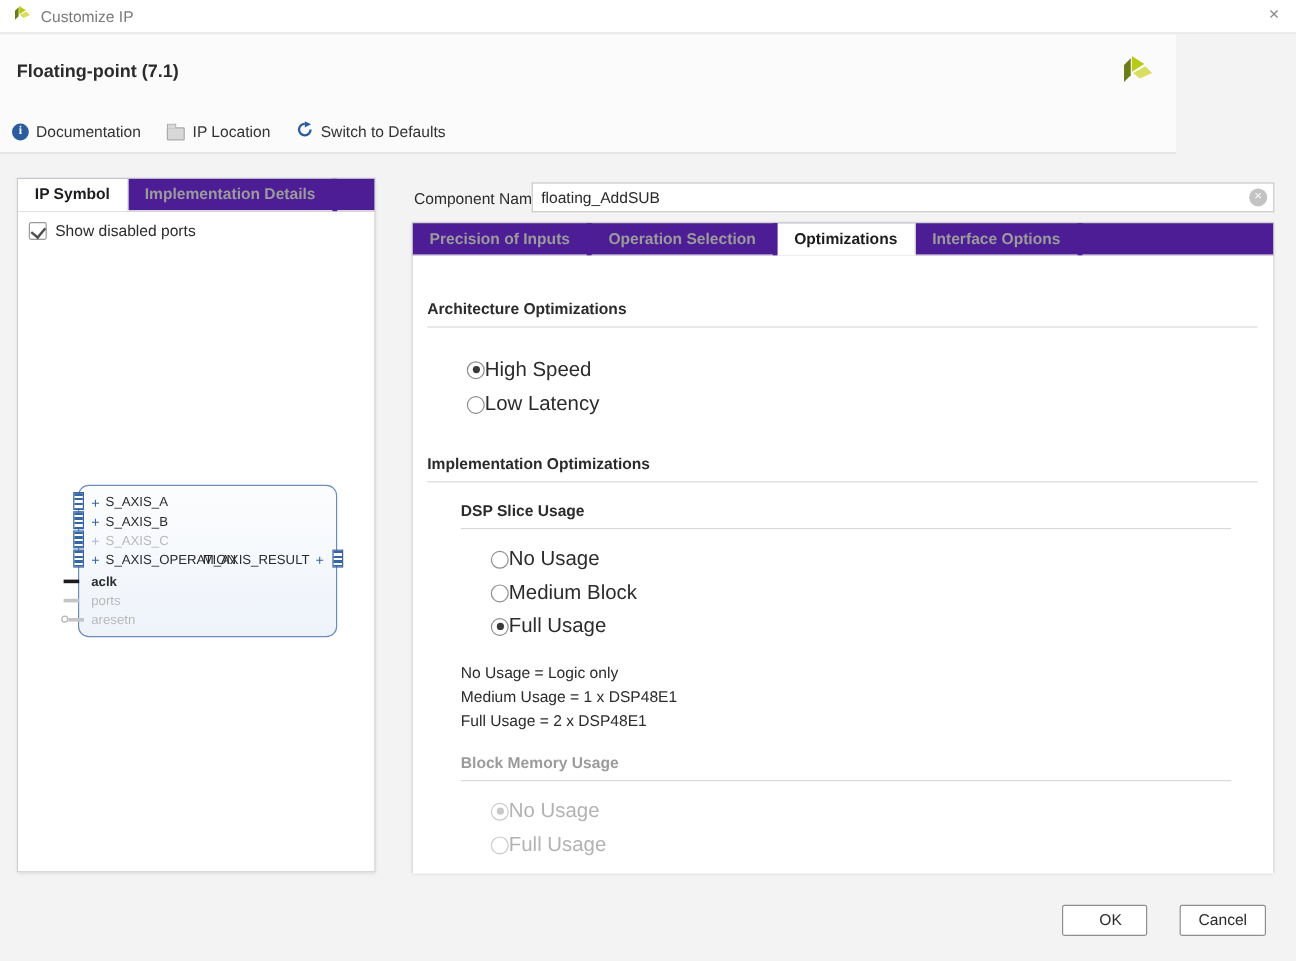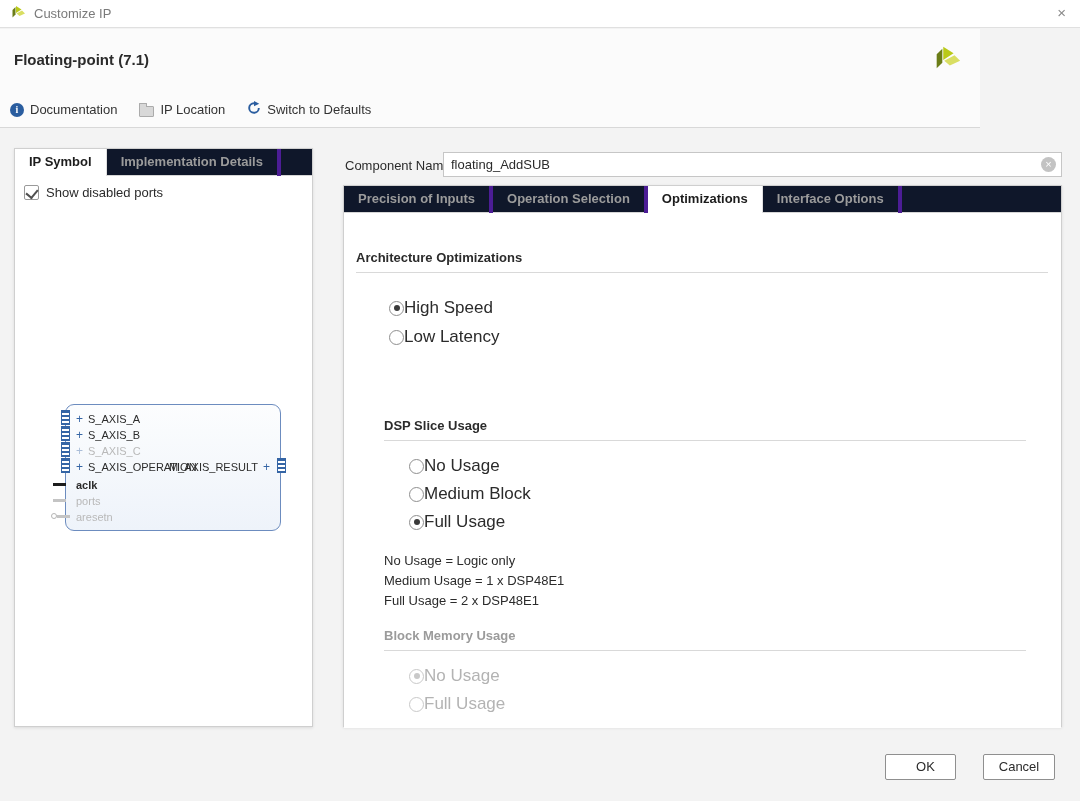--- a/index.html
+++ b/index.html
@@ -22,21 +22,21 @@
   .info-icon { width:14px; height:14px; border-radius:50%; background:#2a5d9f; color:#fff; font-size:10px; font-weight:bold; display:flex; align-items:center; justify-content:center; font-family:"Liberation Serif", serif; }
   .folder-icon { width:15px; height:11px; background:#d8d8d8; border:1px solid #ababab; border-radius:1px; position:relative; margin-top:3px; }
   .folder-icon::before { content:''; position:absolute; left:-1px; top:-4px; width:6px; height:3px; background:#d8d8d8; border:1px solid #ababab; border-bottom:none; border-radius:1px 1px 0 0; }
 
   
   .panel { position:absolute; background:#fff; border:1px solid #cfcfcf; box-shadow:0 1px 3px rgba(0,0,0,.10); }
   .left-panel { left:14px; top:148px; width:299px; height:579px; }
   .right-panel { left:343px; top:185px; width:719px; height:542px; }
 
   
-  .tabbar { display:flex; background:#0f172a; border-bottom:1px solid #d6d6d6; height:27px; }
+  .tabbar { display:flex; background:#4c1d95; border-bottom:1px solid #d6d6d6; height:27px; }
   .tab { font-size:13px; font-weight:bold; color:#9b9b9b; padding:5px 14px 0 14px; border-right:4px solid #4c1d95; height:27px; cursor:default; white-space:nowrap; }
   .tab.active { background:#fff; color:#1c1c1c; border-right:1px solid #e0e0e0; }
 
   
   .chk-row { display:flex; align-items:center; gap:7px; padding:9px 0 0 9px; font-size:13px; color:#2b2b2b; }
   .checkbox { width:15px; height:15px; border:1px solid #9a9a9a; border-radius:2px; background:#fff; position:relative; }
   .checkbox.checked::after { content:''; position:absolute; left:3px; top:1px; width:6px; height:9px; border:solid #4f4f4f; border-width:0 2px 2px 0; transform:rotate(40deg); }
 
   
   .symbol-wrap { position:absolute; left:36px; top:255px; width:245px; height:130px; }
@@ -200,20 +200,21 @@
     <div class="section-head arch-head">Architecture Optimizations</div>
     <div class="radio-row" style="left:45px; top:85px">
       <span class="radio sel"></span>
       <span>High Speed</span>
     </div>
     <div class="radio-row" style="left:45px; top:114px">
       <span class="radio"></span>
       <span>Low Latency</span>
     </div>
 
+    <div class="section-head impl-head">Implementation Optimizations</div>
 
     <div class="section-head dsp-head">DSP Slice Usage</div>
     <div class="radio-row" style="left:65px; top:243px">
       <span class="radio"></span>
       <span>No Usage</span>
     </div>
     <div class="radio-row" style="left:65px; top:271px">
       <span class="radio"></span>
       <span>Medium Block</span>
     </div>

